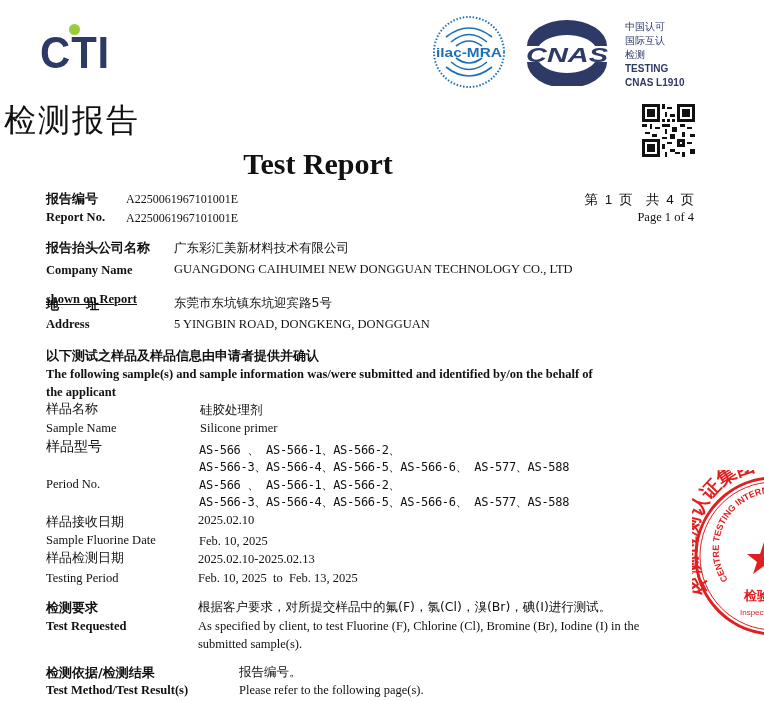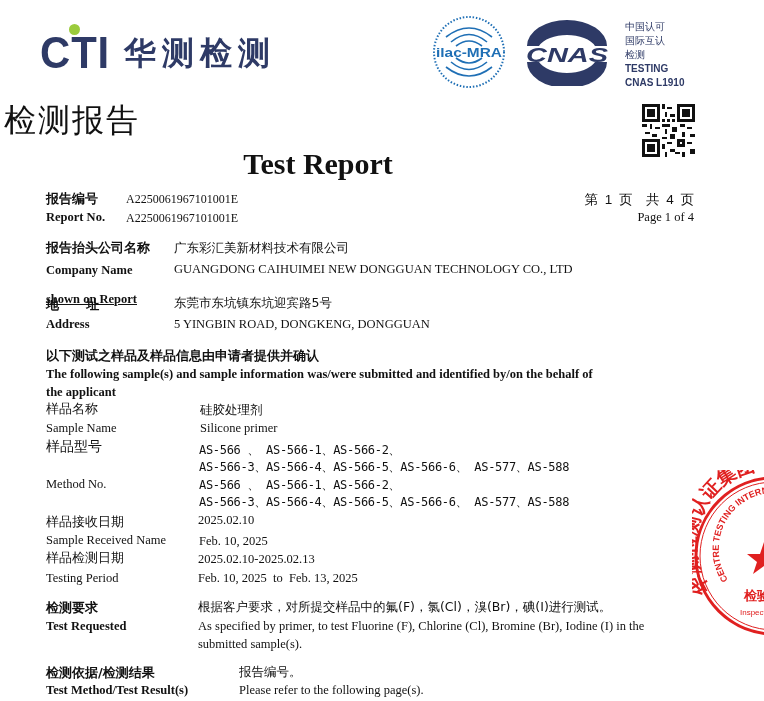--- a/index.html
+++ b/index.html
@@ -30,21 +30,20 @@
   .val-cn { font-family:"DejaVu Sans", sans-serif; font-size:12.5px; }
   .mono { font-family:"DejaVu Sans Mono", "Liberation Mono", monospace; font-size:12px; letter-spacing:-0.3px; }
 
   .stamp { left:692px; top:470px; width:150px; height:170px; }
 </style>
 </head>
 <body>
 
 <div class="abs cti-logo">
   <span class="cti-latin">CTI</span>
-  <span class="cti-cn">华测检测</span>
 </div>
 <div class="abs cti-dot"></div>
 
 <svg class="abs ilac" viewBox="0 0 74 74">
   <circle cx="37" cy="37" r="35" fill="none" stroke="#1f6fb5" stroke-width="2" stroke-dasharray="1.5 1.8"></circle>
   <path d="M14 22 Q37 4 60 22" fill="none" stroke="#1f6fb5" stroke-width="1.6"></path>
   <path d="M19 27 Q37 12 55 27" fill="none" stroke="#1f6fb5" stroke-width="1.6"></path>
   <path d="M24 31 Q37 21 50 31" fill="none" stroke="#1f6fb5" stroke-width="1.6"></path>
   <path d="M14 52 Q37 70 60 52" fill="none" stroke="#1f6fb5" stroke-width="1.6"></path>
   <path d="M19 47 Q37 62 55 47" fill="none" stroke="#1f6fb5" stroke-width="1.6"></path>
@@ -139,38 +138,38 @@
 <div class="abs lbl-en" style="left:46px; top:385px;">the applicant</div>
 
 <div class="abs lbl-cn-n" style="left:46px; top:400px;">样品名称</div>
 <div class="abs val-cn" style="left:200px; top:402px;">硅胶处理剂</div>
 <div class="abs lbl-en-n" style="left:46px; top:421px;">Sample Name</div>
 <div class="abs val" style="left:200px; top:421px;">Silicone primer</div>
 
 <div class="abs lbl-cn-n" style="left:46px; top:438px; font-size:14px;">样品型号</div>
 <div class="abs mono" style="left:199px; top:442px;">AS-566 、 AS-566-1、AS-566-2、</div>
 <div class="abs mono" style="left:199px; top:459px;">AS-566-3、AS-566-4、AS-566-5、AS-566-6、 AS-577、AS-588</div>
-<div class="abs lbl-en-n" style="left:46px; top:477px;">Method No.</div>
+<div class="abs lbl-en-n" style="left:46px; top:477px;">Period No.</div>
 <div class="abs mono" style="left:199px; top:477px;">AS-566 、 AS-566-1、AS-566-2、</div>
 <div class="abs mono" style="left:199px; top:494px;">AS-566-3、AS-566-4、AS-566-5、AS-566-6、 AS-577、AS-588</div>
 
 <div class="abs lbl-cn-n" style="left:46px; top:513px;">样品接收日期</div>
 <div class="abs val" style="left:198px; top:513px;">2025.02.10</div>
-<div class="abs lbl-en-n" style="left:46px; top:533px;">Sample Received Name</div>
+<div class="abs lbl-en-n" style="left:46px; top:533px;">Sample Fluorine Date</div>
 <div class="abs val" style="left:199px; top:534px;">Feb. 10, 2025</div>
 
 <div class="abs lbl-cn-n" style="left:46px; top:549px;">样品检测日期</div>
 <div class="abs val" style="left:198px; top:552px;">2025.02.10-2025.02.13</div>
 <div class="abs lbl-en-n" style="left:46px; top:571px;">Testing Period</div>
 <div class="abs val" style="left:198px; top:571px; white-space:pre;">Feb. 10, 2025  to  Feb. 13, 2025</div>
 
 <div class="abs lbl-cn" style="left:46px; top:599px;">检测要求</div>
 <div class="abs val-cn" style="left:198px; top:599px;">根据客户要求，对所提交样品中的氟(F)，氯(Cl)，溴(Br)，碘(I)进行测试。</div>
 <div class="abs lbl-en" style="left:46px; top:619px;">Test Requested</div>
-<div class="abs val" style="left:198px; top:619px;">As specified by primer, to test Fluorine (F), Chlorine (Cl), Bromine (Br), Iodine (I) in the</div>
+<div class="abs val" style="left:198px; top:619px;">As specified by client, to test Fluorine (F), Chlorine (Cl), Bromine (Br), Iodine (I) in the</div>
 <div class="abs val" style="left:198px; top:637px;">submitted sample(s).</div>
 
 <div class="abs lbl-cn" style="left:46px; top:664px;">检测依据/检测结果</div>
 <div class="abs val-cn" style="left:239px; top:664px;">报告编号。</div>
 <div class="abs lbl-en" style="left:46px; top:683px;">Test Method/Test Result(s)</div>
 <div class="abs val" style="left:239px; top:683px;">Please refer to the following page(s).</div>
 
 <svg class="abs stamp" viewBox="0 0 150 170">
   <defs>
     <path id="stampArcOuter" d="M18 120 A66 66 0 0 1 140 30"></path>

